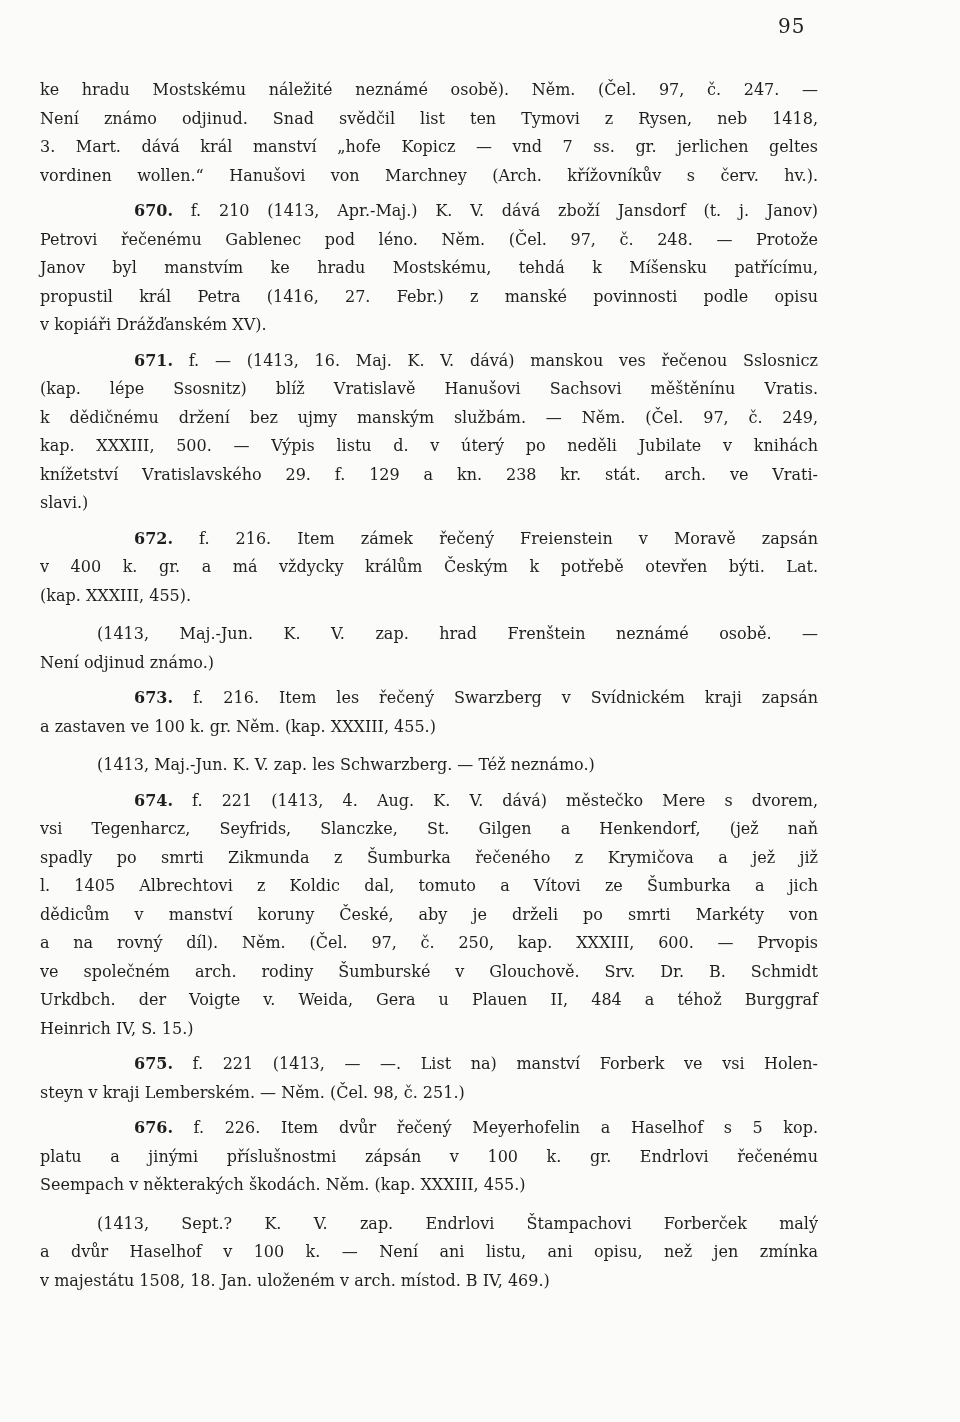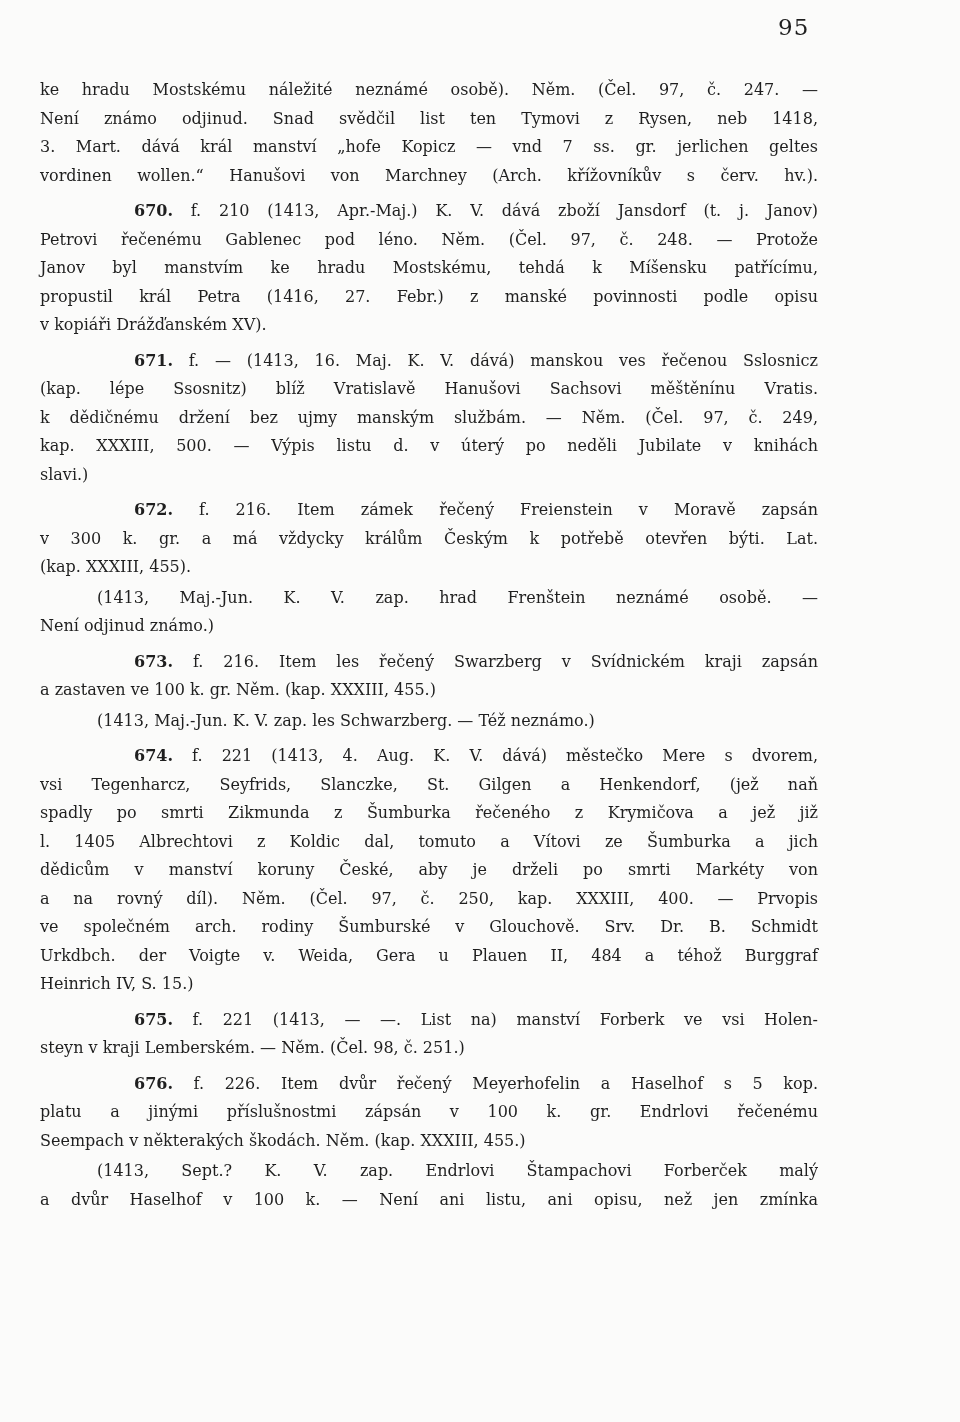--- a/index.html
+++ b/index.html
@@ -17,36 +17,36 @@
     overflow: hidden;
   }
   .page {
     position: absolute;
     inset: 0;
   }
   .page-number {
     position: absolute;
     top: 14px;
     left: 778px;
-    font-size: 23px;
+    font-size: 20px;
     letter-spacing: 1px;
   }
   main.content {
     position: absolute;
     left: 40px;
     top: 76px;
     width: 778px;
   }
   .para {
     font-size: 16px;
     line-height: 28.5px;
     text-rendering: optimizeLegibility;
   }
   .para.entry { margin-top: 7px; }
-  .para.sub   { margin-top: 2px; }
+  .para.sub   { margin-top: 10px; }
   .para.indent .line:first-child { text-indent: 57px; }
   .line {
     text-align: justify;
     text-align-last: justify;
     white-space: normal;
   }
   .line.last { text-align-last: left; }
   .run-bold { font-weight: bold; margin-left: 37px; }
   .run-italic { }
 </style>
@@ -68,56 +68,58 @@
         <div class="line"><span class="run">Petrovi řečenému </span><span class="run-italic">Gablenec</span><span class="run"> pod léno. Něm. (Čel. 97, č. 248. — Protože</span></div>
         <div class="line"><span class="run">Janov byl manstvím ke hradu Mostskému, tehdá k Míšensku patřícímu,</span></div>
         <div class="line"><span class="run">propustil král Petra (1416, 27. Febr.) z manské povinnosti podle opisu</span></div>
         <div class="line last"><span class="run">v kopiáři Drážďanském XV).</span></div>
       </div>
       <div class="para indent entry">
         <div class="line"><span class="run-bold">671.</span><span class="run"> f. — (1413, 16. Maj. K. V. dává) manskou ves řečenou </span><span class="run-italic">Sslosnicz</span></div>
         <div class="line"><span class="run">(kap. lépe </span><span class="run-italic">Ssosnitz</span><span class="run">) blíž Vratislavě Hanušovi Sachsovi měštěnínu Vratis.</span></div>
         <div class="line"><span class="run">k dědičnému držení bez ujmy manským službám. — Něm. (Čel. 97, č. 249,</span></div>
         <div class="line"><span class="run">kap. XXXIII, 500. — Výpis listu d. v úterý po neděli Jubilate v knihách</span></div>
+        <div class="line"><span class="run">knížetství Vratislavského 29. f. 129 a kn. 238 kr. stát. arch. ve Vrati-</span></div>
         <div class="line last"><span class="run">slavi.)</span></div>
       </div>
       <div class="para indent entry">
         <div class="line"><span class="run-bold">672.</span><span class="run"> f. 216. Item zámek řečený Freienstein v Moravě zapsán</span></div>
-        <div class="line"><span class="run">v 300 k. gr. a má vždycky králům Českým k potřebě otevřen býti. Lat.</span></div>
+        <div class="line"><span class="run">v 400 k. gr. a má vždycky králům Českým k potřebě otevřen býti. Lat.</span></div>
         <div class="line last"><span class="run">(kap. XXXIII, 455).</span></div>
       </div>
       <div class="para indent sub">
         <div class="line"><span class="run">(1413, Maj.-Jun. K. V. zap. hrad </span><span class="run-italic">Frenštein</span><span class="run"> neznámé osobě. —</span></div>
         <div class="line last"><span class="run">Není odjinud známo.)</span></div>
       </div>
       <div class="para indent entry">
         <div class="line"><span class="run-bold">673.</span><span class="run"> f. 216. Item les řečený </span><span class="run-italic">Swarzberg</span><span class="run"> v Svídnickém kraji zapsán</span></div>
         <div class="line last"><span class="run">a zastaven ve 100 k. gr. Něm. (kap. XXXIII, 455.)</span></div>
       </div>
       <div class="para indent sub">
         <div class="line last"><span class="run">(1413, Maj.-Jun. K. V. zap. les Schwarzberg. — Též neznámo.)</span></div>
       </div>
       <div class="para indent entry">
         <div class="line"><span class="run-bold">674.</span><span class="run"> f. 221 (1413, 4. Aug. K. V. dává) městečko </span><span class="run-italic">Mere</span><span class="run"> s dvorem,</span></div>
         <div class="line"><span class="run">vsi Tegenharcz, Seyfrids, Slanczke, St. Gilgen a Henkendorf, (jež naň</span></div>
         <div class="line"><span class="run">spadly po smrti Zikmunda </span><span class="run-italic">z Šumburka</span><span class="run"> řečeného z Krymičova a jež již</span></div>
         <div class="line"><span class="run">l. 1405 Albrechtovi </span><span class="run-italic">z Koldic</span><span class="run"> dal, tomuto a Vítovi ze </span><span class="run-italic">Šumburka</span><span class="run"> a jich</span></div>
         <div class="line"><span class="run">dědicům v manství koruny České, aby je drželi po smrti Markéty von</span></div>
-        <div class="line"><span class="run">a na rovný díl). Něm. (Čel. 97, č. 250, kap. XXXIII, 400. — Prvopis</span></div>
+        <div class="line"><span class="run">a na rovný díl). Něm. (Čel. 97, č. 250, kap. XXXIII, 600. — Prvopis</span></div>
         <div class="line"><span class="run">ve společném arch. rodiny Šumburské v Glouchově. Srv. Dr. B. Schmidt</span></div>
         <div class="line"><span class="run">Urkdbch. der Voigte v. Weida, Gera u Plauen II, 484 a téhož Burggraf</span></div>
         <div class="line last"><span class="run">Heinrich IV, S. 15.)</span></div>
       </div>
       <div class="para indent entry">
         <div class="line"><span class="run-bold">675.</span><span class="run"> f. 221 (1413, — —. List na) manství Forberk ve vsi </span><span class="run-italic">Holen-</span></div>
         <div class="line last"><span class="run-italic">steyn</span><span class="run"> v kraji Lemberském. — Něm. (Čel. 98, č. 251.)</span></div>
       </div>
       <div class="para indent entry">
         <div class="line"><span class="run-bold">676.</span><span class="run"> f. 226. Item dvůr řečený </span><span class="run-italic">Meyerhofelin</span><span class="run"> a </span><span class="run-italic">Haselhof</span><span class="run"> s 5 kop.</span></div>
         <div class="line"><span class="run">platu a jinými příslušnostmi zápsán v 100 k. gr. Endrlovi řečenému</span></div>
         <div class="line last"><span class="run">Seempach v některakých škodách. Něm. (kap. XXXIII, 455.)</span></div>
       </div>
       <div class="para indent sub">
         <div class="line"><span class="run">(1413, Sept.? K. V. zap. Endrlovi Štampachovi </span><span class="run-italic">Forberček malý</span></div>
         <div class="line"><span class="run-italic">a dvůr Haselhof</span><span class="run"> v 100 k. — Není ani listu, ani opisu, než jen zmínka</span></div>
+        <div class="line last"><span class="run">v majestátu 1508, 18. Jan. uloženém v arch. místod. B IV, 469.)</span></div>
       </div>
     </main>
 </div>
 
 </body></html>

